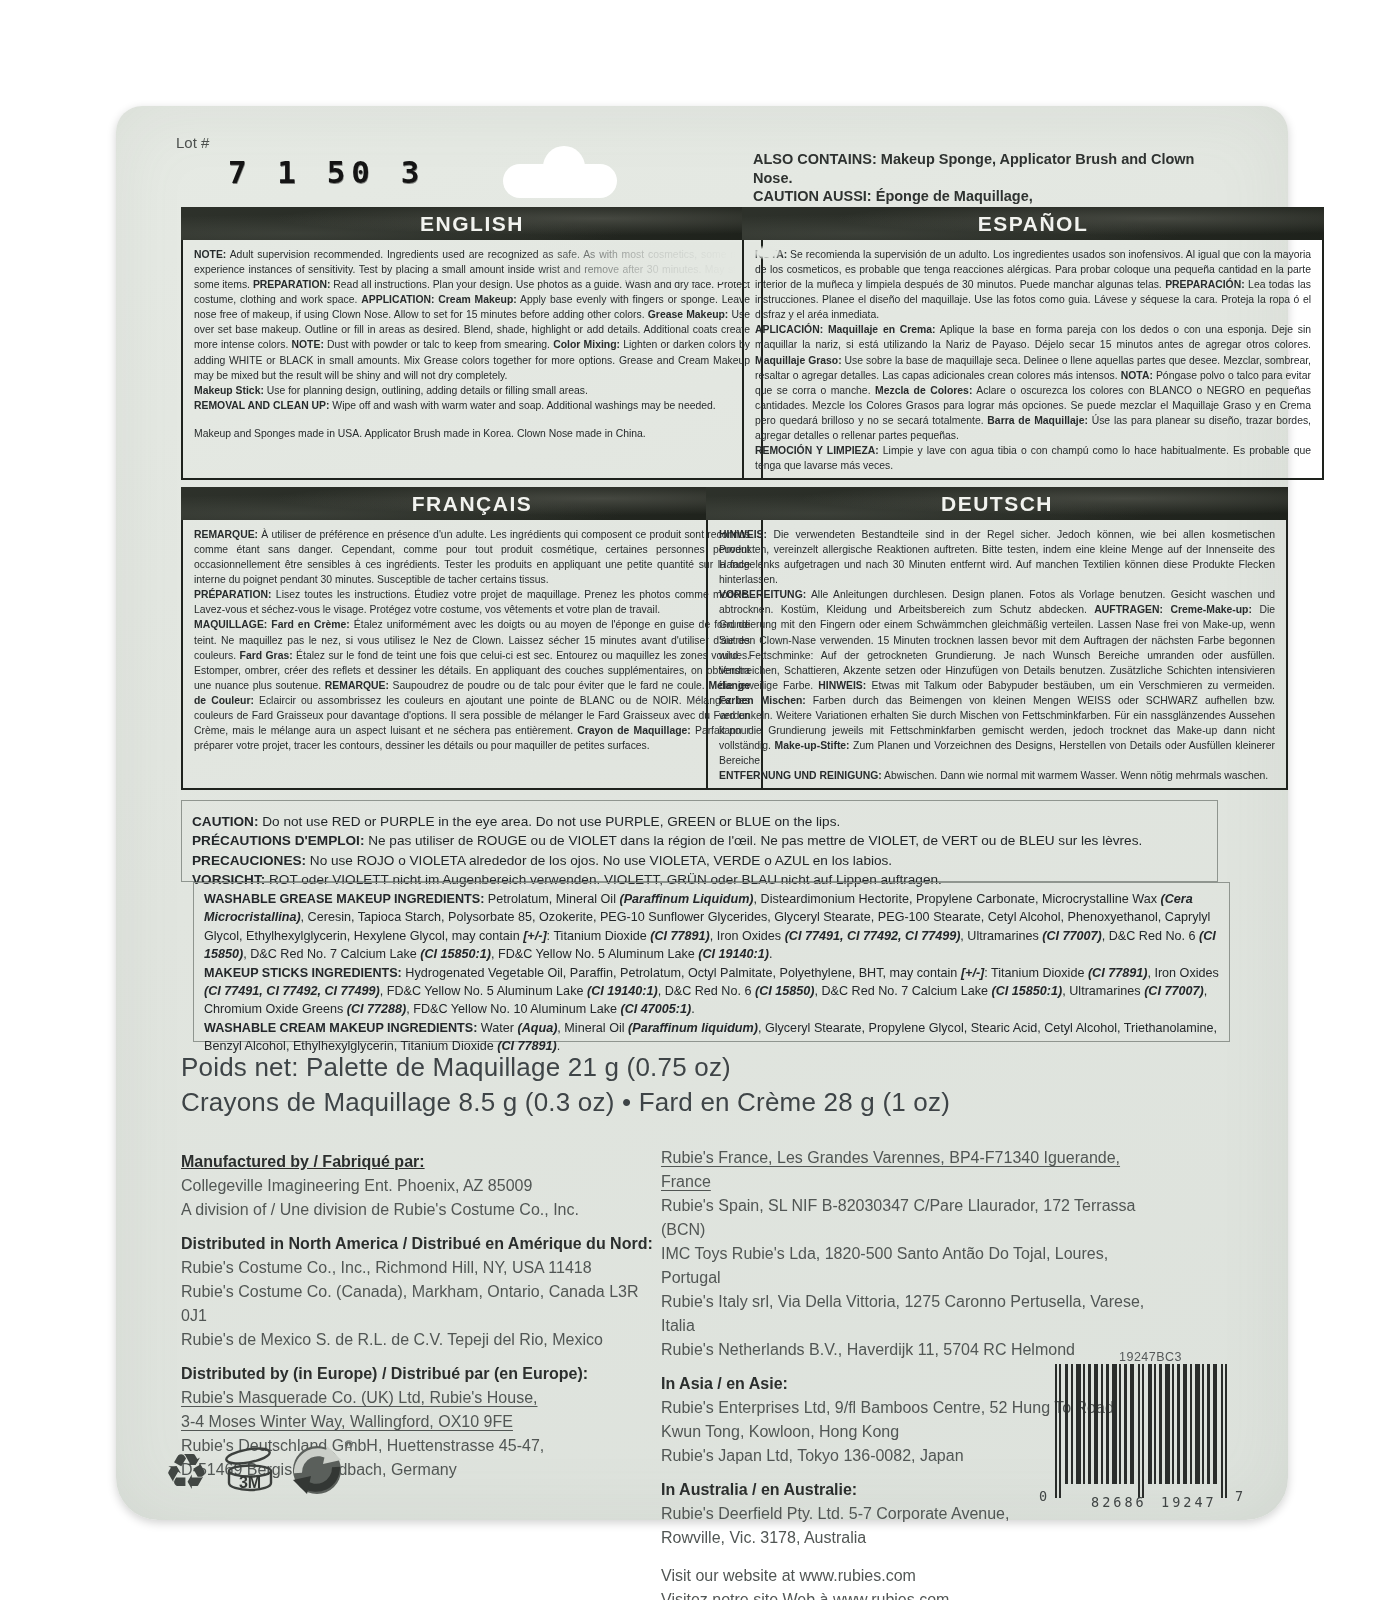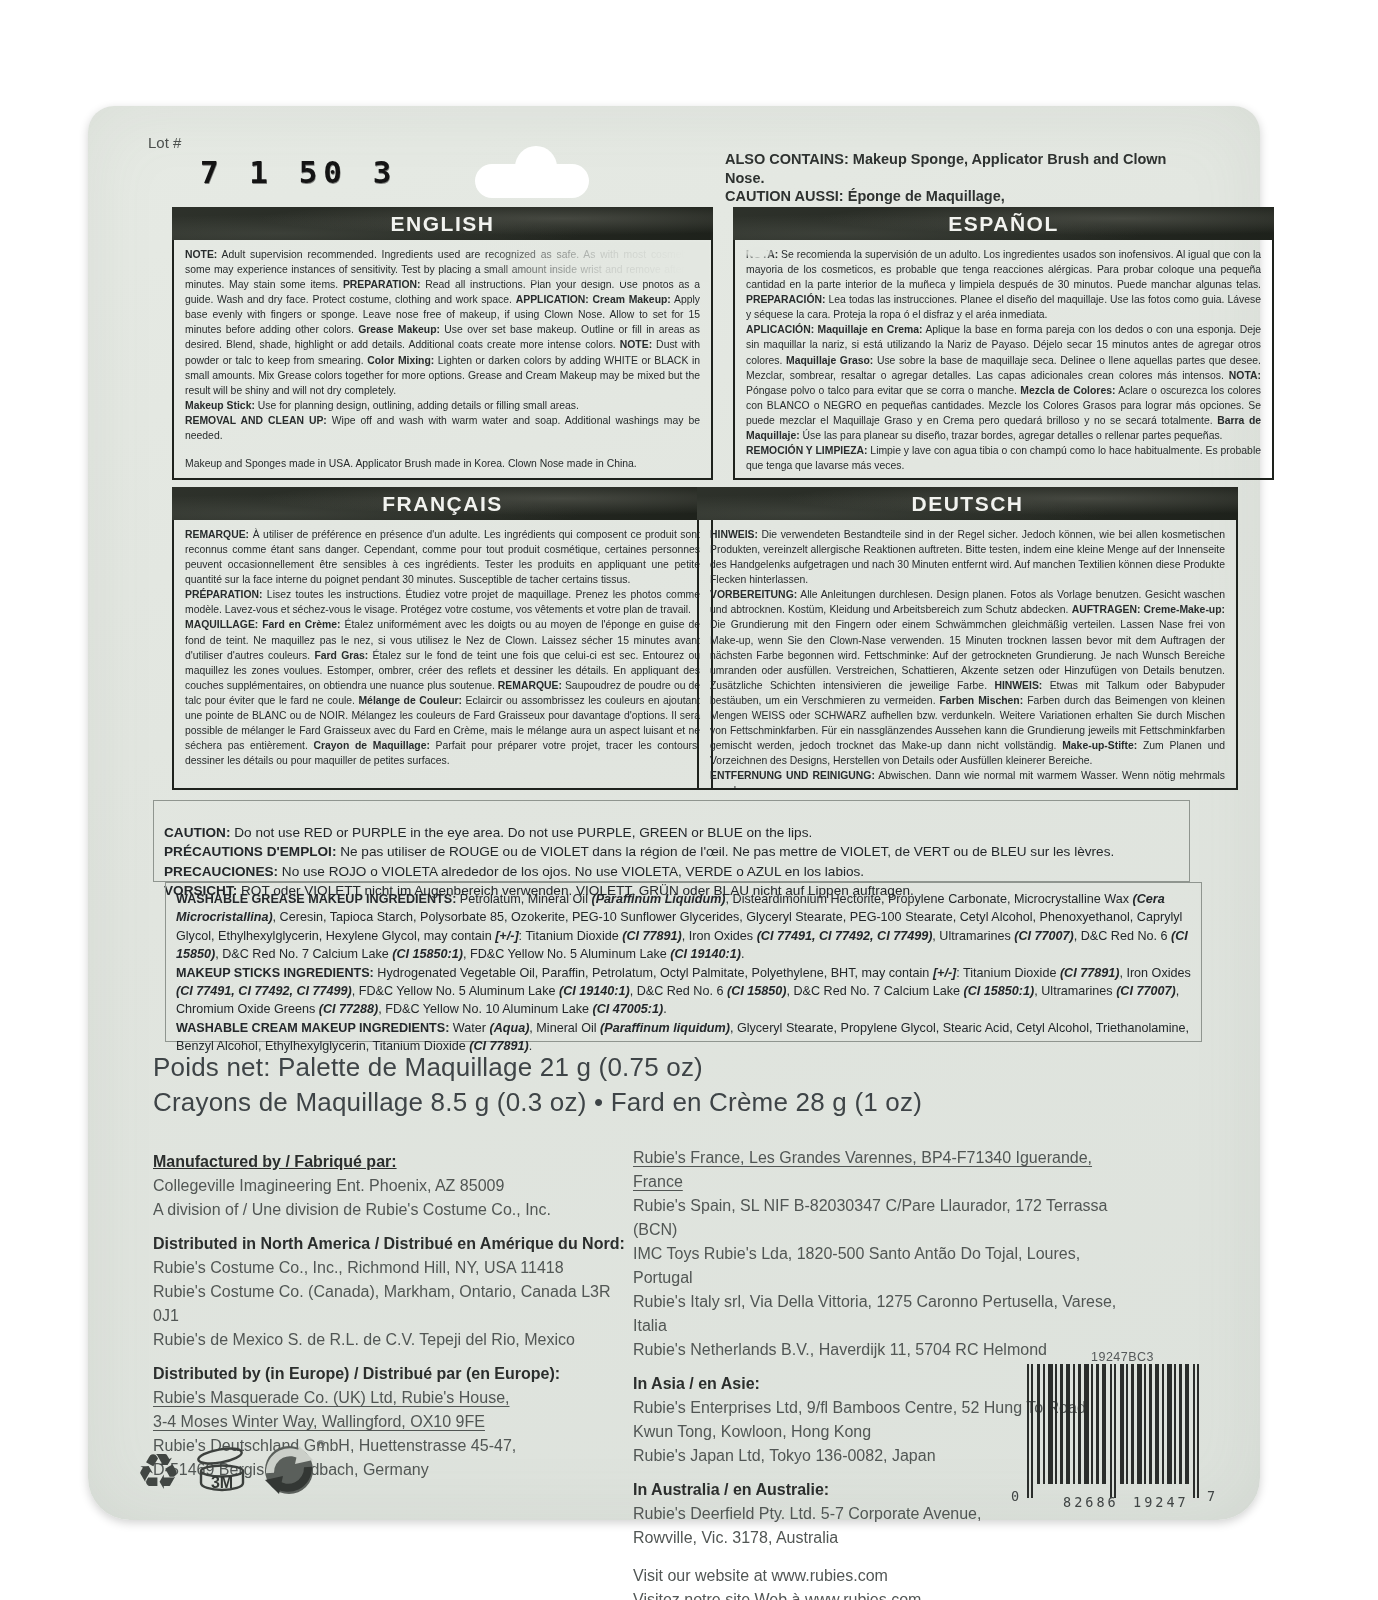--- a/index.html
+++ b/index.html
@@ -1,40 +1,40 @@
 <!DOCTYPE html>
 <html><head>
 <meta charset="utf-8">
 <style>
   html,body{margin:0;padding:0;}
   body{
     width:1378px;height:1600px;position:relative;background:#ffffff;
     font-family:"Liberation Sans",sans-serif;color:#24282a;overflow:hidden;
   }
   .card{
-    position:absolute;left:88px;top:106px;width:1172px;height:1414px;
+    position:absolute;left:116px;top:106px;width:1172px;height:1414px;
     background:linear-gradient(160deg,#e6eae4 0%,#e1e5df 45%,#dde2dc 100%);
     border-radius:26px 26px 42px 42px;
     box-shadow:0 3px 10px rgba(0,0,0,0.18), inset 0 0 70px rgba(110,120,105,0.10);
   }
   
   .lot-label{position:absolute;left:60px;top:28px;font-size:15px;color:#4c504e;}
   .lot-number{
     position:absolute;left:112px;top:48px;font-size:31px;font-weight:bold;
     font-family:"DejaVu Sans Mono",monospace;letter-spacing:6px;color:#141414;
     text-shadow:0.5px 0.5px 0 rgba(20,20,20,0.5);
   }
   
   .hang-hole-slot{position:absolute;left:387px;top:58px;width:114px;height:34px;background:#ffffff;border-radius:17px;}
   .hang-hole-bump{position:absolute;left:427px;top:40px;width:42px;height:42px;background:#ffffff;border-radius:50%;}
   
   .also-contains{position:absolute;left:637px;top:44px;width:480px;font-size:14.5px;font-weight:bold;color:#2e3230;line-height:1.28;}
   .also-contains .indent{padding-left:142px;}
   
-  .panel{position:absolute;width:541px;margin-left:19px;}
+  .panel{position:absolute;width:582px;}
   .panel.pos-en{left:65px;top:101px;height:273px;}
   .panel.pos-es{left:590px;top:101px;height:273px;padding-left:36px;}
   .panel.pos-fr{left:65px;top:381px;height:303px;}
   .panel.pos-de{left:590px;top:381px;height:303px;}
   .panel-title{
     height:33px;line-height:33px;text-align:center;color:#f2f3ef;
     font-size:21px;font-weight:bold;letter-spacing:1.5px;
     background:
       radial-gradient(ellipse at 72% 35%, rgba(160,160,150,0.28), transparent 55%),
       radial-gradient(ellipse at 20% 80%, rgba(140,145,135,0.18), transparent 50%),
@@ -53,21 +53,21 @@
     position:absolute;right:2px;top:2px;width:230px;height:40px;pointer-events:none;
     background:linear-gradient(to left,#e3e7e1 10%,rgba(227,231,225,0.85) 45%,rgba(227,231,225,0) 100%);
   }
   .smudge-es{
     position:absolute;left:6px;top:5px;width:34px;height:15px;pointer-events:none;
     background:radial-gradient(closest-side,#e3e7e1 55%,rgba(227,231,225,0) 100%);
   }
   
   .caution-box{
     position:absolute;left:65px;top:694px;width:1037px;height:82px;box-sizing:border-box;
-    border:1px solid #8f958f;padding:22px 10px;font-size:13.6px;line-height:1.42;color:#23272a;
+    border:1px solid #8f958f;padding:11px 10px;font-size:13.6px;line-height:1.42;color:#23272a;
   }
   .caution-box p{margin:0;}
   .ingredients-box{
     position:absolute;left:65px;top:776px;width:1037px;height:160px;box-sizing:border-box;
     border:1px solid #8f958f;padding:7px 10px;font-size:12.6px;line-height:1.46;color:#23272a;margin-left:12px;
   }
   .ingredients-box p{margin:0;}
   
   .net-weight{position:absolute;left:65px;top:944px;width:1060px;font-size:26px;color:#3e4447;line-height:1.34;letter-spacing:0.2px;}
   

